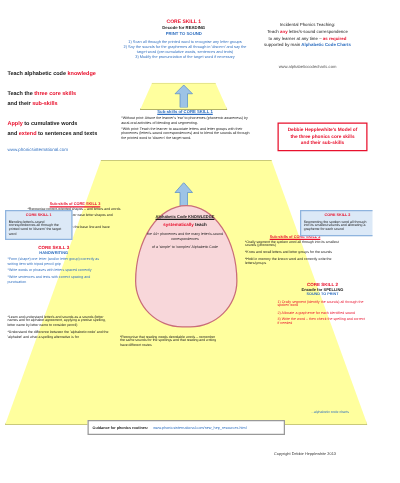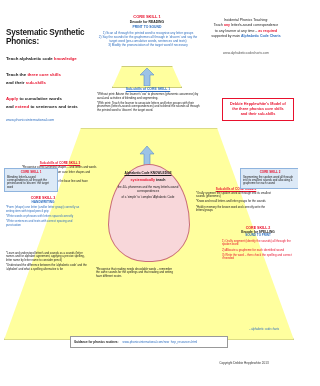--- a/index.html
+++ b/index.html
@@ -174,21 +174,20 @@
   #right-chart-note{left:236px;top:328px;width:56px;font-size:2.8px;color:#2f6fc0;text-align:center;}
 </style>
 </head>
 <body>
 
 <div class="poster">
 
   <div id="trapezoid"></div>
   <div id="trapezoid-outline"></div>
 
-  <div class="t" id="headline">Systematic Synthetic Phonics:</div>
 
   <div class="t" id="tag-knowledge">
     <span>Teach alphabetic code </span><span class="red">knowledge</span>
   </div>
 
   <div class="t" id="tag-skills">
     <span>Teach the </span><span class="red">three core skills</span>
   </div>
 
   <div class="t" id="tag-subskills">

